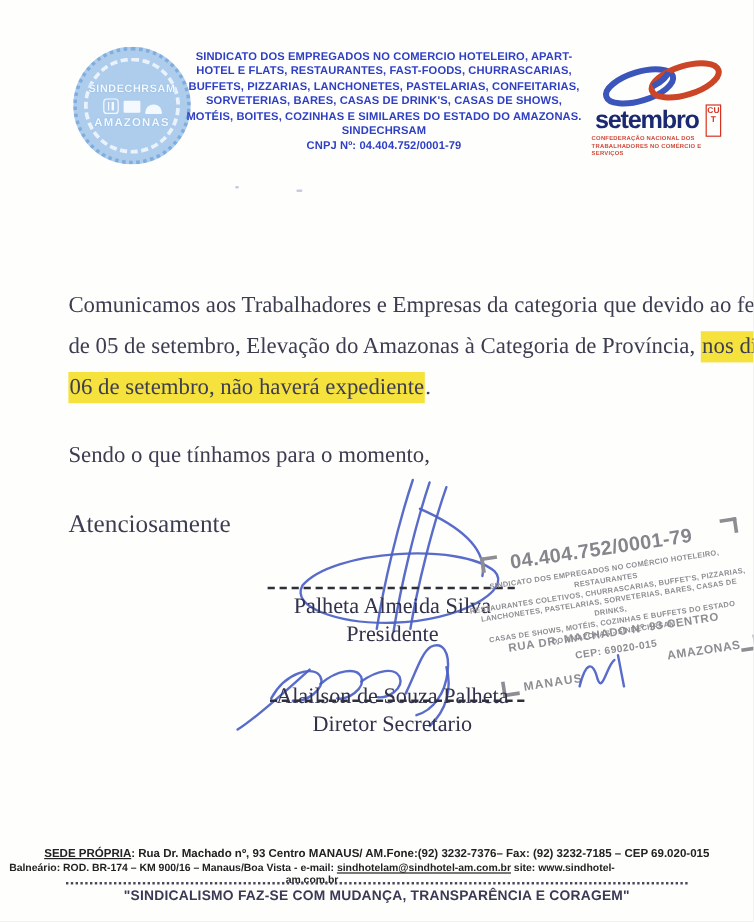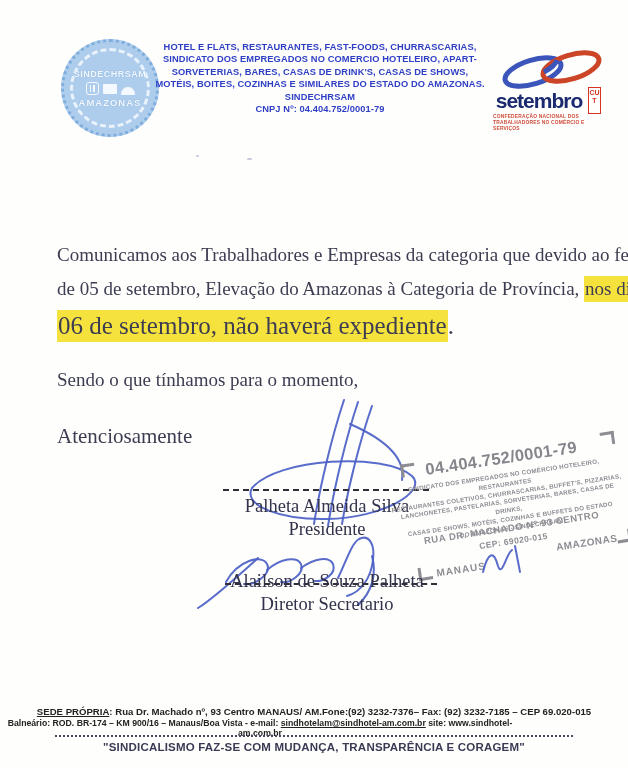--- a/index.html
+++ b/index.html
@@ -48,21 +48,21 @@
     font-family:"Liberation Sans",sans-serif;font-weight:bold;font-size:4.9px;line-height:6px;
     color:#cf4b3c;letter-spacing:.2px;
   }
   
   .doc-title{
     position:absolute;left:0;top:178px;width:628px;text-align:center;
     font-weight:bold;font-size:38px;letter-spacing:1px;color:#26262e;
   }
   .jline{position:absolute;left:57px;width:516px;font-size:19px;color:#3d3d52;
     text-align:justify;text-align-last:justify;white-space:nowrap;}
-  .lline{position:absolute;left:57px;width:516px;font-size:25px;color:#3d3d52;}
+  .lline{position:absolute;left:57px;width:516px;font-size:19px;color:#3d3d52;}
   mark.hl{background:#f6e23c;color:inherit;padding:2px 1px 3px 1px;}
   .closing{position:absolute;left:57px;top:369px;font-size:19px;}
   .salutation{position:absolute;left:57px;top:424px;font-size:21px;}
   
   .sig-svg{position:absolute;}
   .sig-svg path, .sig-svg ellipse{fill:none;stroke:#4b5fc5;stroke-width:2;stroke-linecap:round;opacity:.92;}
   .dashline{position:absolute;border-top:2px dashed #2f2f3a;}
   .sig-block{position:absolute;text-align:center;font-size:18.5px;line-height:23px;color:#32324a;}
   
   .stamp{
@@ -105,22 +105,23 @@
       <div class="seal-icons">
         <span class="seal-icon icon-cutlery"></span>
         <span class="seal-icon icon-tv"></span>
         <span class="seal-icon icon-cloche"></span>
       </div>
       <div class="seal-region">AMAZONAS</div>
     </div>
   </div>
 
   <div class="union-lines">
+    <div>SINDICATO DOS EMPREGADOS NO COMERCIO HOTELEIRO, APART-</div>
     <div>HOTEL E FLATS, RESTAURANTES, FAST-FOODS, CHURRASCARIAS,</div>
-    <div>SINDICATO DOS EMPREGADOS NO COMERCIO HOTELEIRO, APART-</div>
+    <div>BUFFETS, PIZZARIAS, LANCHONETES, PASTELARIAS, CONFEITARIAS,</div>
     <div>SORVETERIAS, BARES, CASAS DE DRINK'S, CASAS DE SHOWS,</div>
     <div>MOTÉIS, BOITES, COZINHAS E SIMILARES DO ESTADO DO AMAZONAS.</div>
     <div>SINDECHRSAM</div>
     <div>CNPJ Nº: 04.404.752/0001-79</div>
   </div>
 
   <div class="contracs">
     <svg class="contracs-rings" width="112" height="40" viewBox="0 0 112 40">
       <ellipse cx="36" cy="22" rx="29" ry="12" transform="rotate(-17 36 22)" fill="none" stroke="#3b55bb" stroke-width="5"></ellipse>
       <ellipse cx="74" cy="17" rx="29" ry="12" transform="rotate(-17 74 17)" fill="none" stroke="#cc4527" stroke-width="5"></ellipse>

